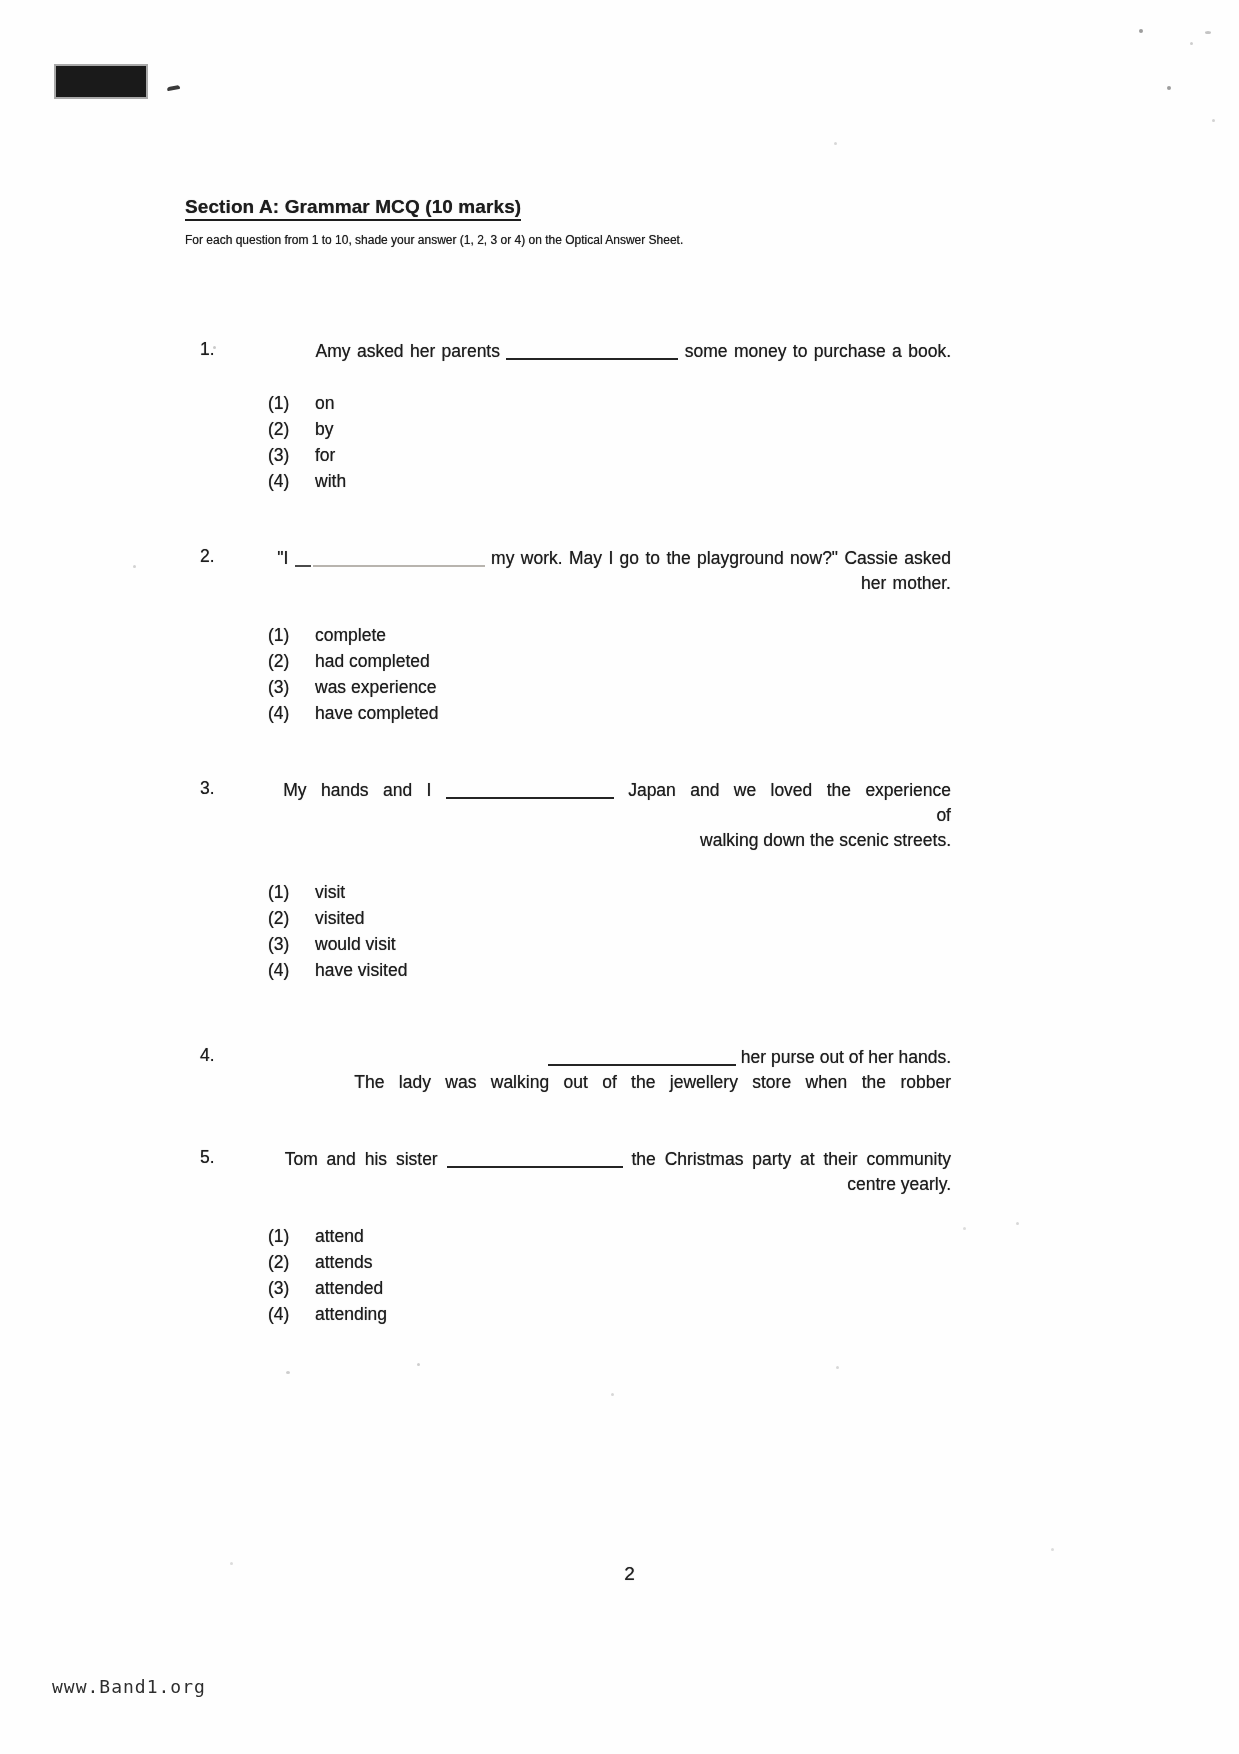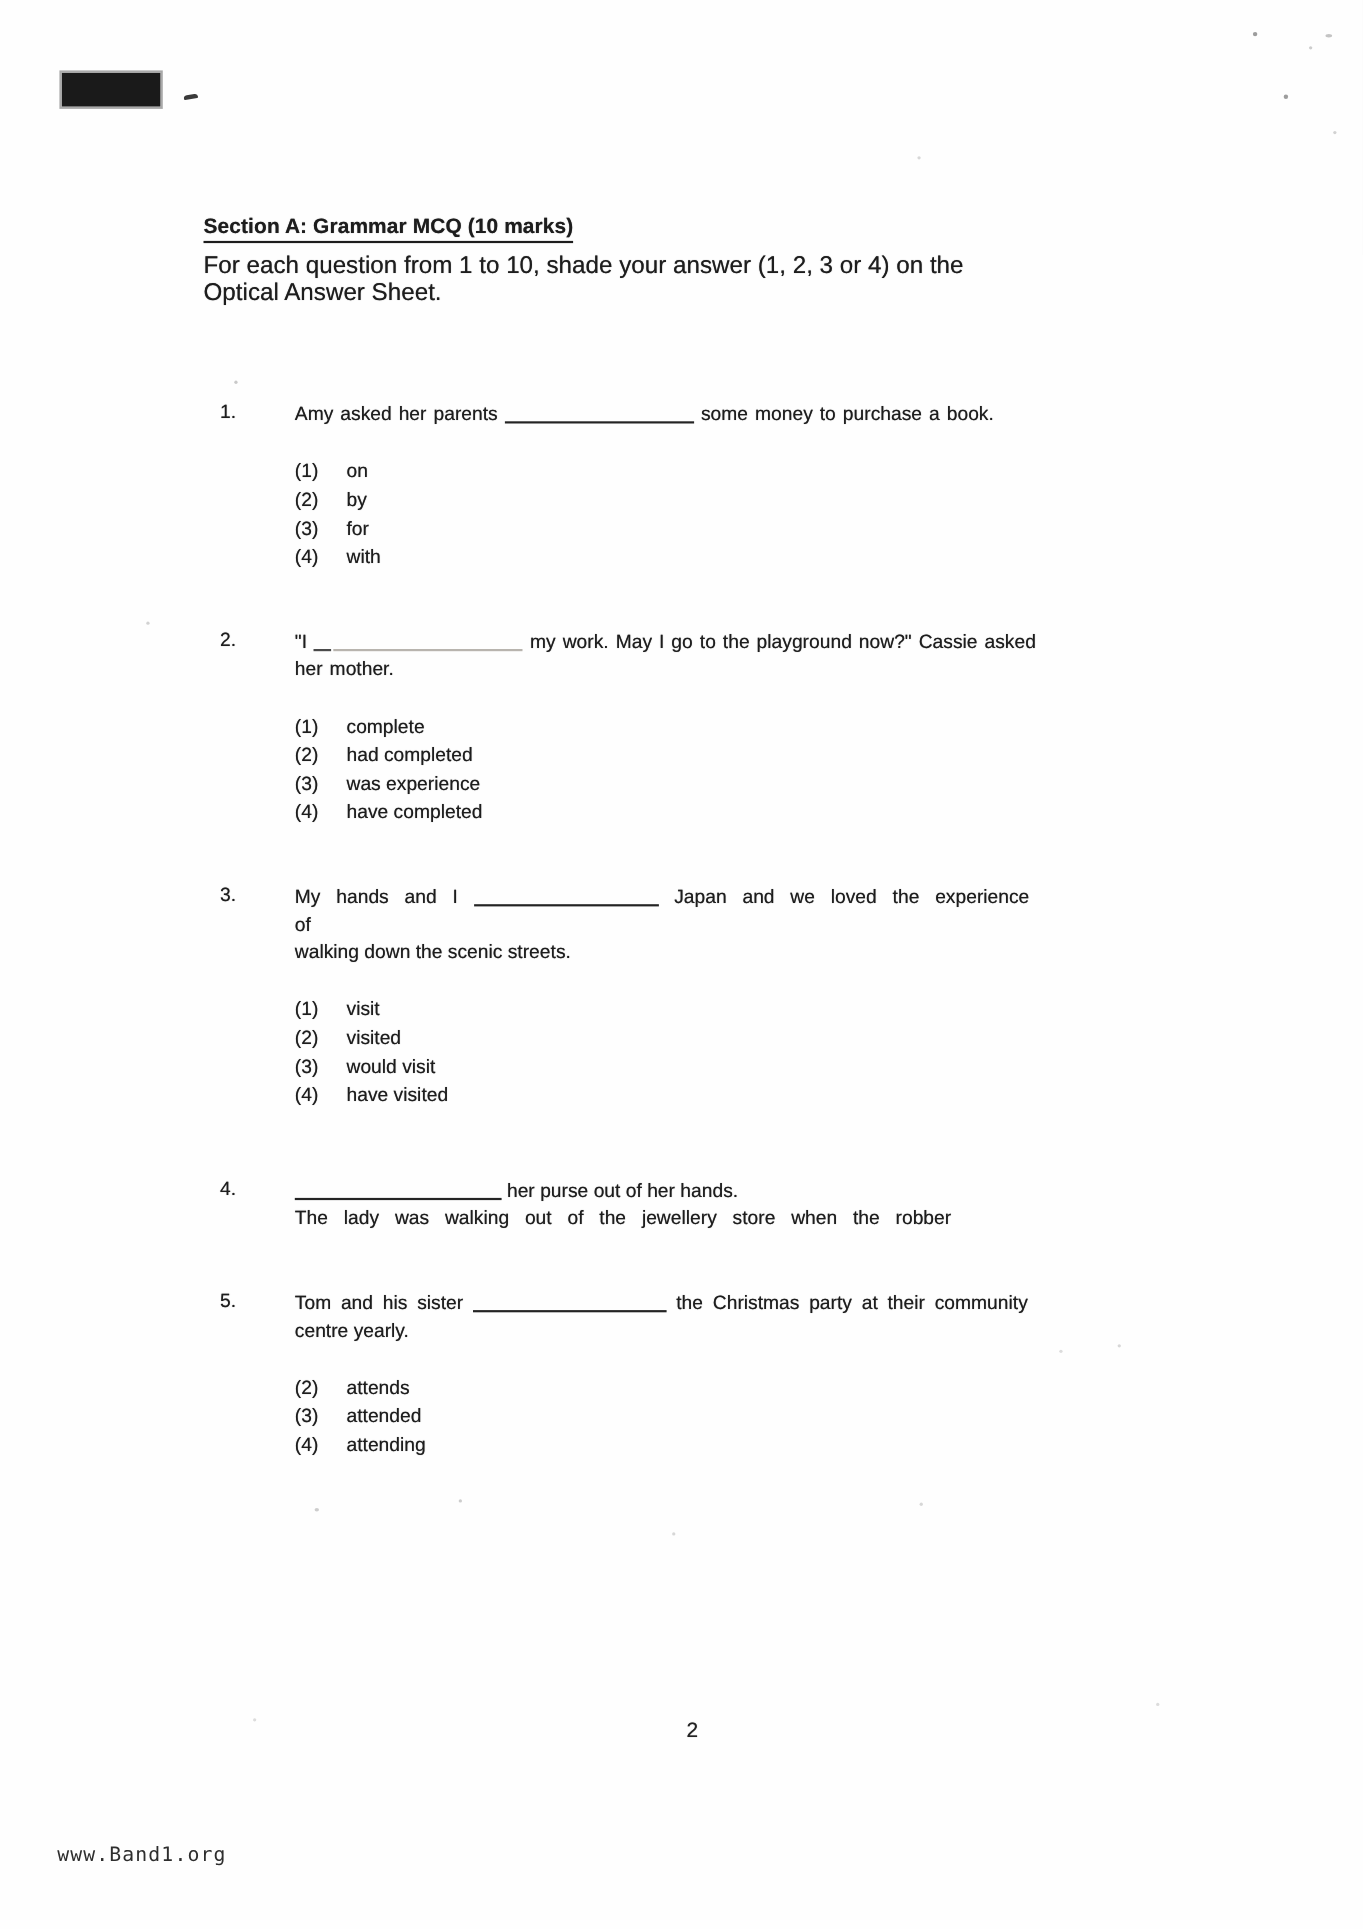--- a/index.html
+++ b/index.html
@@ -48,35 +48,35 @@
     display: inline-block;
     font-size: 19px;
     font-weight: bold;
     border-bottom: 2.5px solid #1d1d1d;
     padding-bottom: 1px;
     letter-spacing: 0.1px;
   }
   .instructions {
     margin-top: 7px;
     width: 762px;
-    font-size: 22px;
+    font-size: 12px;
     line-height: 25px;
   }
 
   .question {
     display: flex;
     padding-left: 15px;
     margin-top: 52px;
     font-size: 17.5px;
   }
   .question.q1 { margin-top: 86px; }
   .question.q4 { margin-top: 62px; }
   .qnum { width: 68px; flex: none; }
   .qbody { flex: 1 1 auto; min-width: 0; }
-  .stem { line-height: 25px; }
+  .stem { line-height: 25px; text-align: right; }
   .stem .line { display: block; }
   .ws-wide { word-spacing: 9.5px; }
   .ws-mid  { word-spacing: 4px;   }
   .ws-sm   { word-spacing: 1.5px; }
 
   .blank {
     display: inline-block;
     height: 0.85em;
     border-bottom: 2px solid #242424;
     transform: translateY(3px);
@@ -213,20 +213,21 @@
       <div class="qbody">
         <div class="stem">
           <span class="line ws-mid">
             <span>Tom and his sister</span>
             <span class="blank" style="width:176px;"></span>
             <span>the Christmas party at their community</span>
           </span>
           <span class="line">centre yearly.</span>
         </div>
         <div class="options">
+          <div class="option"><span class="opt-label">(1)</span><span>attend</span></div>
           <div class="option"><span class="opt-label">(2)</span><span>attends</span></div>
           <div class="option"><span class="opt-label">(3)</span><span>attended</span></div>
           <div class="option"><span class="opt-label">(4)</span><span>attending</span></div>
         </div>
       </div>
     </div>
 
   </div>
 
   <div class="page-number">2</div>

